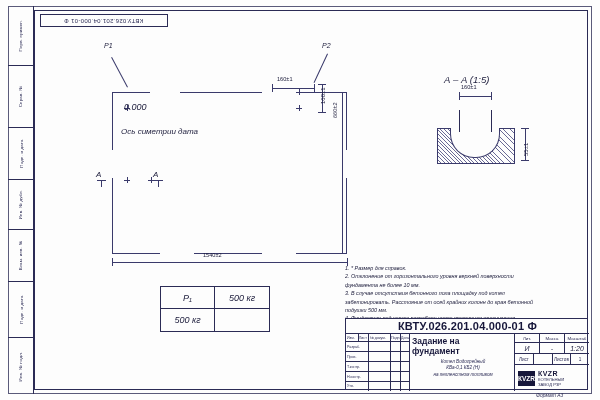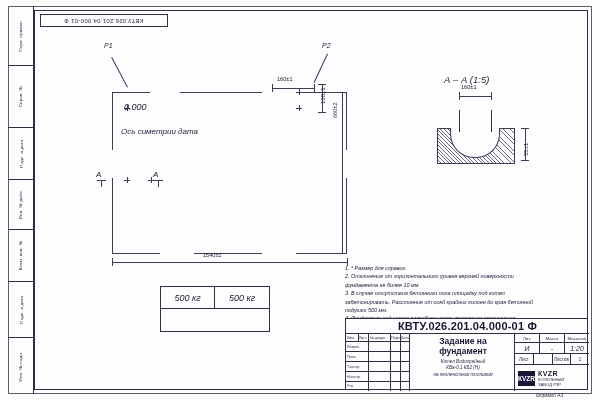--- a/index.html
+++ b/index.html
@@ -247,21 +247,20 @@
     width: 105px; height: 57px;
     border-right: 1px solid #2b2b55;
     box-sizing: border-box;
     padding: 2px 0 0 4px;
   }
   .tb-mid .t {
     font-size: 8.5px;
     font-weight: bold;
     line-height: 10px;
     color: #16163a;
-    text-align: center;
     margin-left: -2px;
   }
   .tb-mid .s {
     font-size: 4.6px;
     line-height: 6.4px;
     color: #2b2b55;
     text-align: center;
     margin-left: -2px;
     font-style: italic;
   }
@@ -498,20 +497,21 @@
     <div>2. Отклонение от горизонтального уровня верхней поверхности</div>
     <div>фундамента не более 10 мм.</div>
     <div>3. В случае отсутствия бетонного пола площадку под котел</div>
     <div>забетонировать. Расстояние от осей крайних колонн до края бетонной</div>
     <div>подушки 500 мм.</div>
     <div>4. Фундамент под котел разрабатывает проектная организация</div>
     <div>по нагрузкам на фундамент.</div>
   </div>
 
   <div class="ptable">
+    <div>Р₁</div>
     <div>500 кг</div>
     <div>500 кг</div>
   </div>
 
   <div class="tb">
     <div class="tb-code">КВТУ.026.201.04.000-01 Ф</div>
 
     <div class="tb-left">
       <div class="r" style="top:0;height:8px;">
         <div class="c" style="left:12px;"></div>

